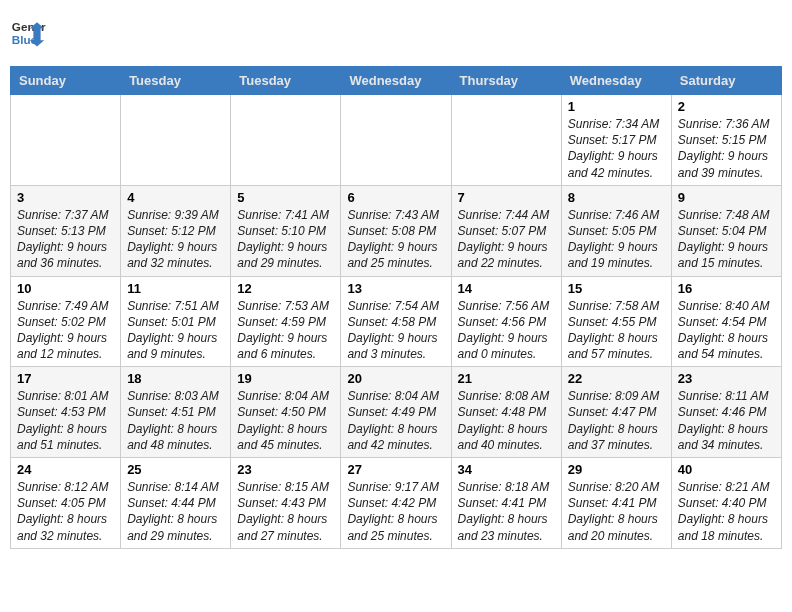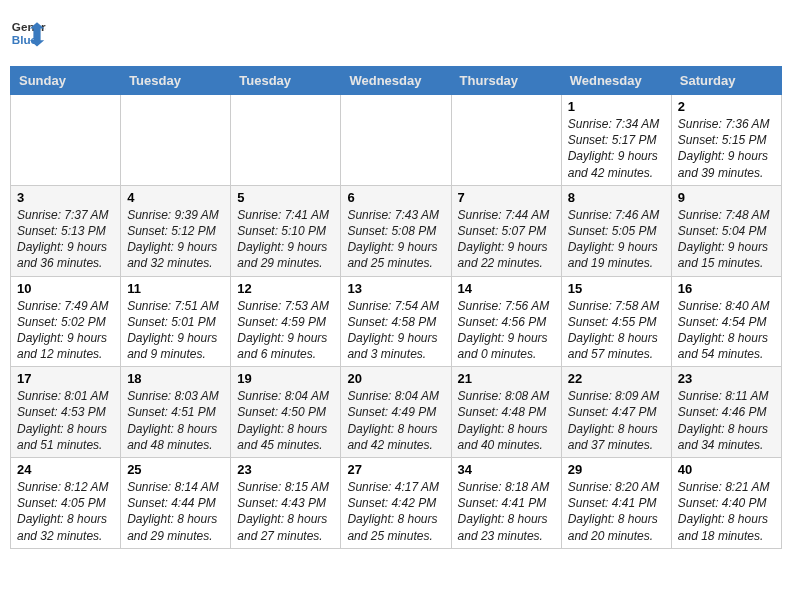--- a/index.html
+++ b/index.html
@@ -277,21 +277,21 @@
 Daylight: 8 hours and 29 minutes.</div>
         </td>
         <td>
           <span class="day-num">23</span>
           <div class="day-info">Sunrise: 8:15 AM
 Sunset: 4:43 PM
 Daylight: 8 hours and 27 minutes.</div>
         </td>
         <td>
           <span class="day-num">27</span>
-          <div class="day-info">Sunrise: 4:17 AM
+          <div class="day-info">Sunrise: 9:17 AM
 Sunset: 4:42 PM
 Daylight: 8 hours and 25 minutes.</div>
         </td>
         <td>
           <span class="day-num">34</span>
           <div class="day-info">Sunrise: 8:18 AM
 Sunset: 4:41 PM
 Daylight: 8 hours and 23 minutes.</div>
         </td>
         <td>

